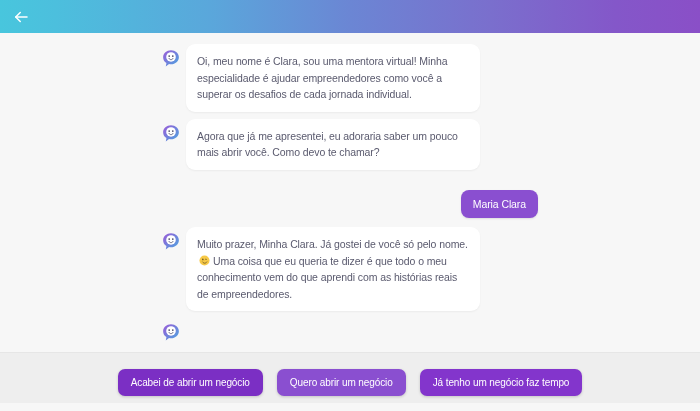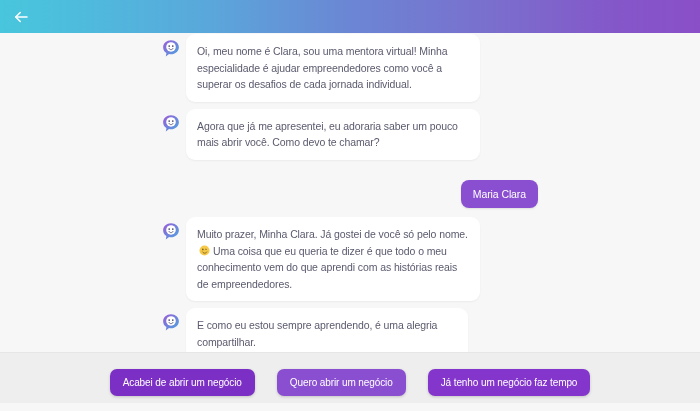--- a/index.html
+++ b/index.html
@@ -40,21 +40,21 @@
     justify-content: center;
     cursor: pointer;
   }
   .back-btn svg { display: block; }
 
   
   .chat {
     flex: 1 1 auto;
     position: relative;
     background: #f7f7f7;
-    padding: 1px 0 0 0;
+    padding: 11px 0 0 0;
     overflow: hidden;
   }
   .msg-row {
     display: flex;
     align-items: flex-start;
     padding: 0 0 0 162px;
     margin-bottom: 7px;
   }
   .msg-row.user {
     padding: 0 162px 0 0;
@@ -105,21 +105,21 @@
   }
 
   
   .footer {
     flex: 0 0 58px;
     background: #eeeeee;
     border-top: 1px solid #e6e6e6;
     display: flex;
     align-items: center;
     justify-content: center;
-    gap: 22px;
+    gap: 14px;
   }
   .opt-btn {
     border: none;
     border-radius: 7px;
     color: #ffffff;
     font-family: "Liberation Sans", sans-serif;
     font-size: 10px;
     letter-spacing: -0.1px;
     padding: 8px 13px;
     cursor: pointer;
@@ -216,21 +216,20 @@
     <div class="msg-row bot">
       <div class="avatar">
         <svg width="18" height="18" viewBox="0 0 24 24">
           <path d="M12 1.5c5.8 0 10.5 4.2 10.5 9.4 0 5.2-4.7 9.4-10.5 9.4-0.9 0-1.8-0.1-2.6-0.3L5 23.2l0.9-4.4C3.2 17 1.5 14.2 1.5 10.9 1.5 5.7 6.2 1.5 12 1.5z" fill="url(#avg1)"></path>
           <circle cx="12" cy="10.6" r="6.4" fill="#ffffff"></circle>
           <circle cx="9.6" cy="9.4" r="1.15" fill="#4a4a6a"></circle>
           <circle cx="14.4" cy="9.4" r="1.15" fill="#4a4a6a"></circle>
           <path d="M9.3 12.6c0.8 1.1 1.7 1.6 2.7 1.6s1.9-0.5 2.7-1.6" stroke="#4a4a6a" stroke-width="1.1" fill="none" stroke-linecap="round"></path>
         </svg>
       </div>
-      <div class="bubble">E como eu estou sempre aprendendo, é uma alegria compartilhar.</div>
     </div>
 
   </div>
 
   <div class="footer">
     <button class="opt-btn b1">Acabei de abrir um negócio</button>
     <button class="opt-btn b2">Quero abrir um negócio</button>
     <button class="opt-btn b3">Já tenho um negócio faz tempo</button>
   </div>
 

